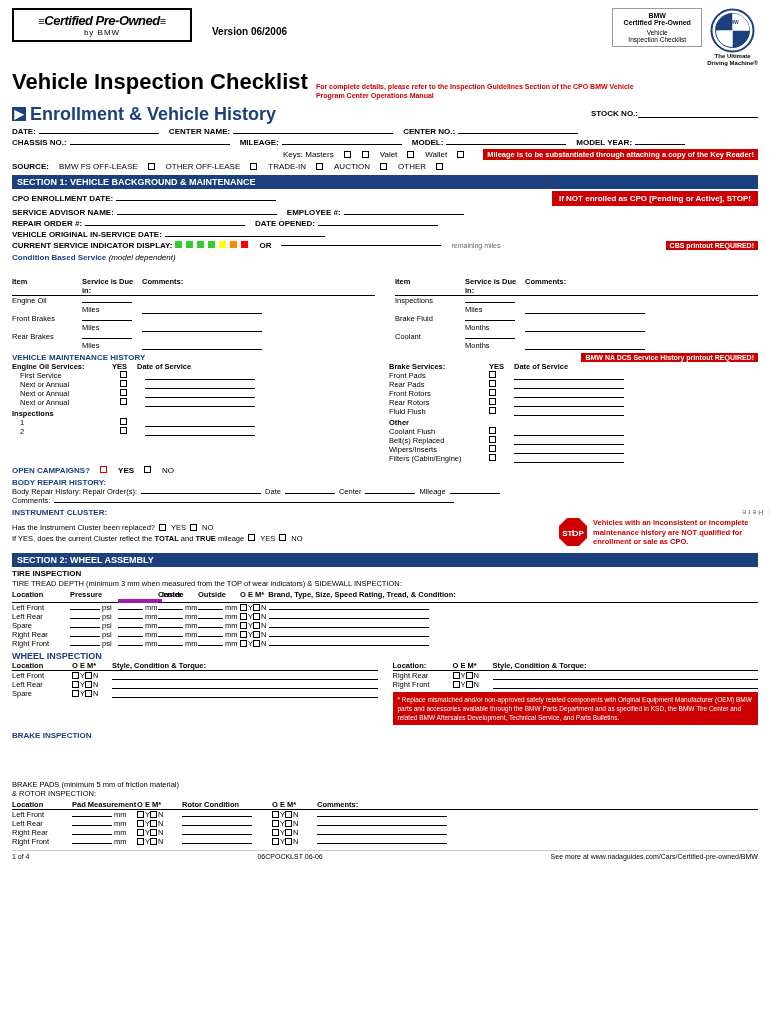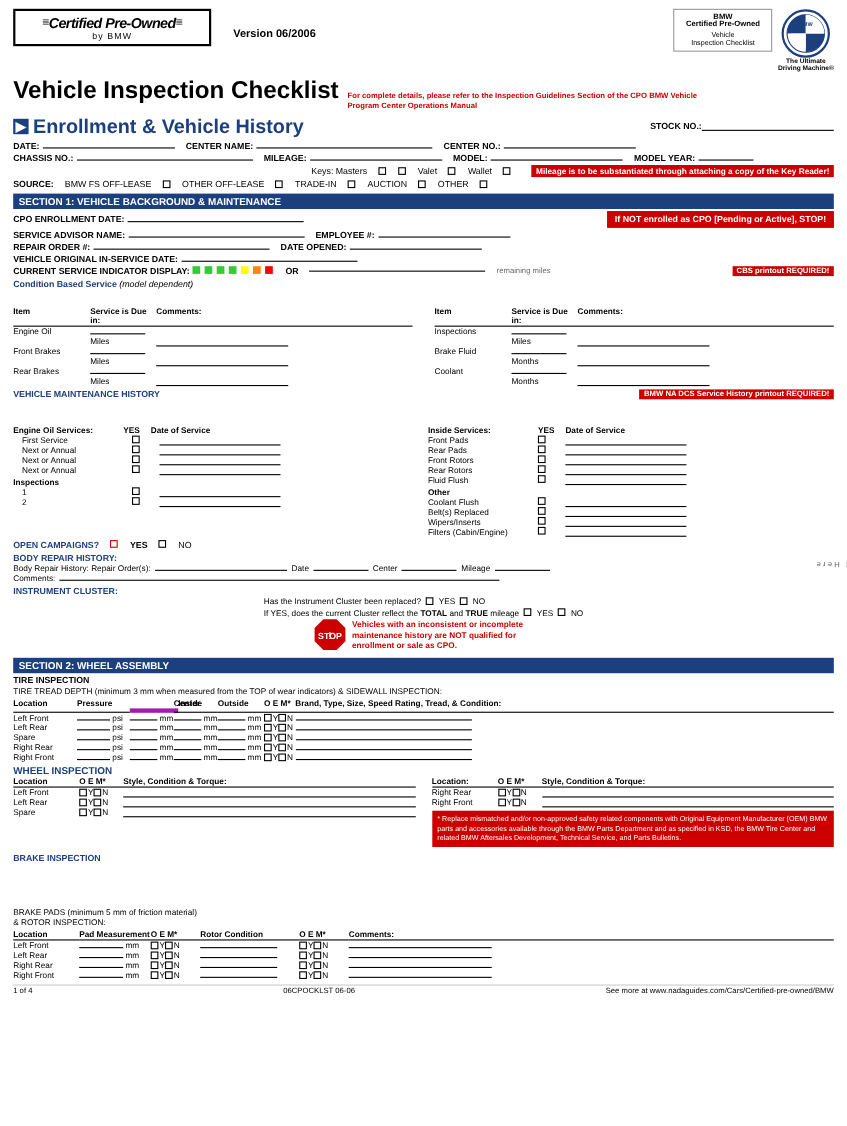--- a/index.html
+++ b/index.html
@@ -233,21 +233,20 @@
     .mileage-notice {
       background: #cc0000;
       color: #fff;
       font-weight: bold;
       font-size: 7.5px;
       padding: 1px 4px;
     }
     .vmh-two-col {
       display: flex;
       gap: 8px;
-      margin-top: 24px;
     }
     .vmh-left { flex: 1; }
     .vmh-right { flex: 1; }
     .tire-section-title {
       font-weight: bold;
       font-size: 8px;
       margin: 2px 0 1px 0;
     }
     .brake-section-title {
       color: #1c3f7e;
@@ -529,21 +528,21 @@
         </div>
         <div style="display:grid;grid-template-columns:100px 25px 110px;font-size:7.5px;padding-left:8px;">
           <span>2</span>
           <span class="checkbox-sq"></span>
           <span class="underline" style="min-width:100px;"></span>
         </div>
       </div>
 
       <div class="vmh-right">
         <div style="display:grid;grid-template-columns:100px 25px 110px;font-size:7.5px;font-weight:bold;">
-          <span>Inside Services:</span>
+          <span>Brake Services:</span>
           <span>YES</span>
           <span>Date of Service</span>
         </div>
         <div style="display:grid;grid-template-columns:100px 25px 110px;font-size:7.5px;">
           <span>Front Pads</span>
           <span class="checkbox-sq"></span>
           <span class="underline" style="min-width:100px;"></span>
         </div>
         <div style="display:grid;grid-template-columns:100px 25px 110px;font-size:7.5px;">
           <span>Rear Pads</span>
@@ -611,21 +610,21 @@
       <span class="underline underline-sm"></span>
     </div>
     <div style="display:flex;align-items:baseline;gap:4px;font-size:7.5px;">
       <span>Comments:</span>
       <span class="underline" style="min-width:400px;"></span>
     </div>
   </div>
 
   <div class="instrument-section">
     <div class="instrument-title">INSTRUMENT CLUSTER:</div>
-    <div style="display:flex;align-items:center;gap:0;font-size:7.5px;justify-content:space-between;flex-direction:column;">
+    <div style="display:flex;align-items:center;gap:0;font-size:7.5px;justify-content:space-between;">
       <div style="flex:1;">
         <div style="display:flex;align-items:center;gap:4px;margin-bottom:2px;">
           <span>Has the Instrument Cluster been replaced?</span>
           <span class="checkbox-sq"></span>
           <span>YES</span>
           <span class="checkbox-sq"></span>
           <span>NO</span>
         </div>
         <div style="display:flex;align-items:flex-start;gap:4px;">
           <span>If YES, does the current Cluster reflect the <strong>TOTAL</strong> and <strong>TRUE</strong> mileage</span>

